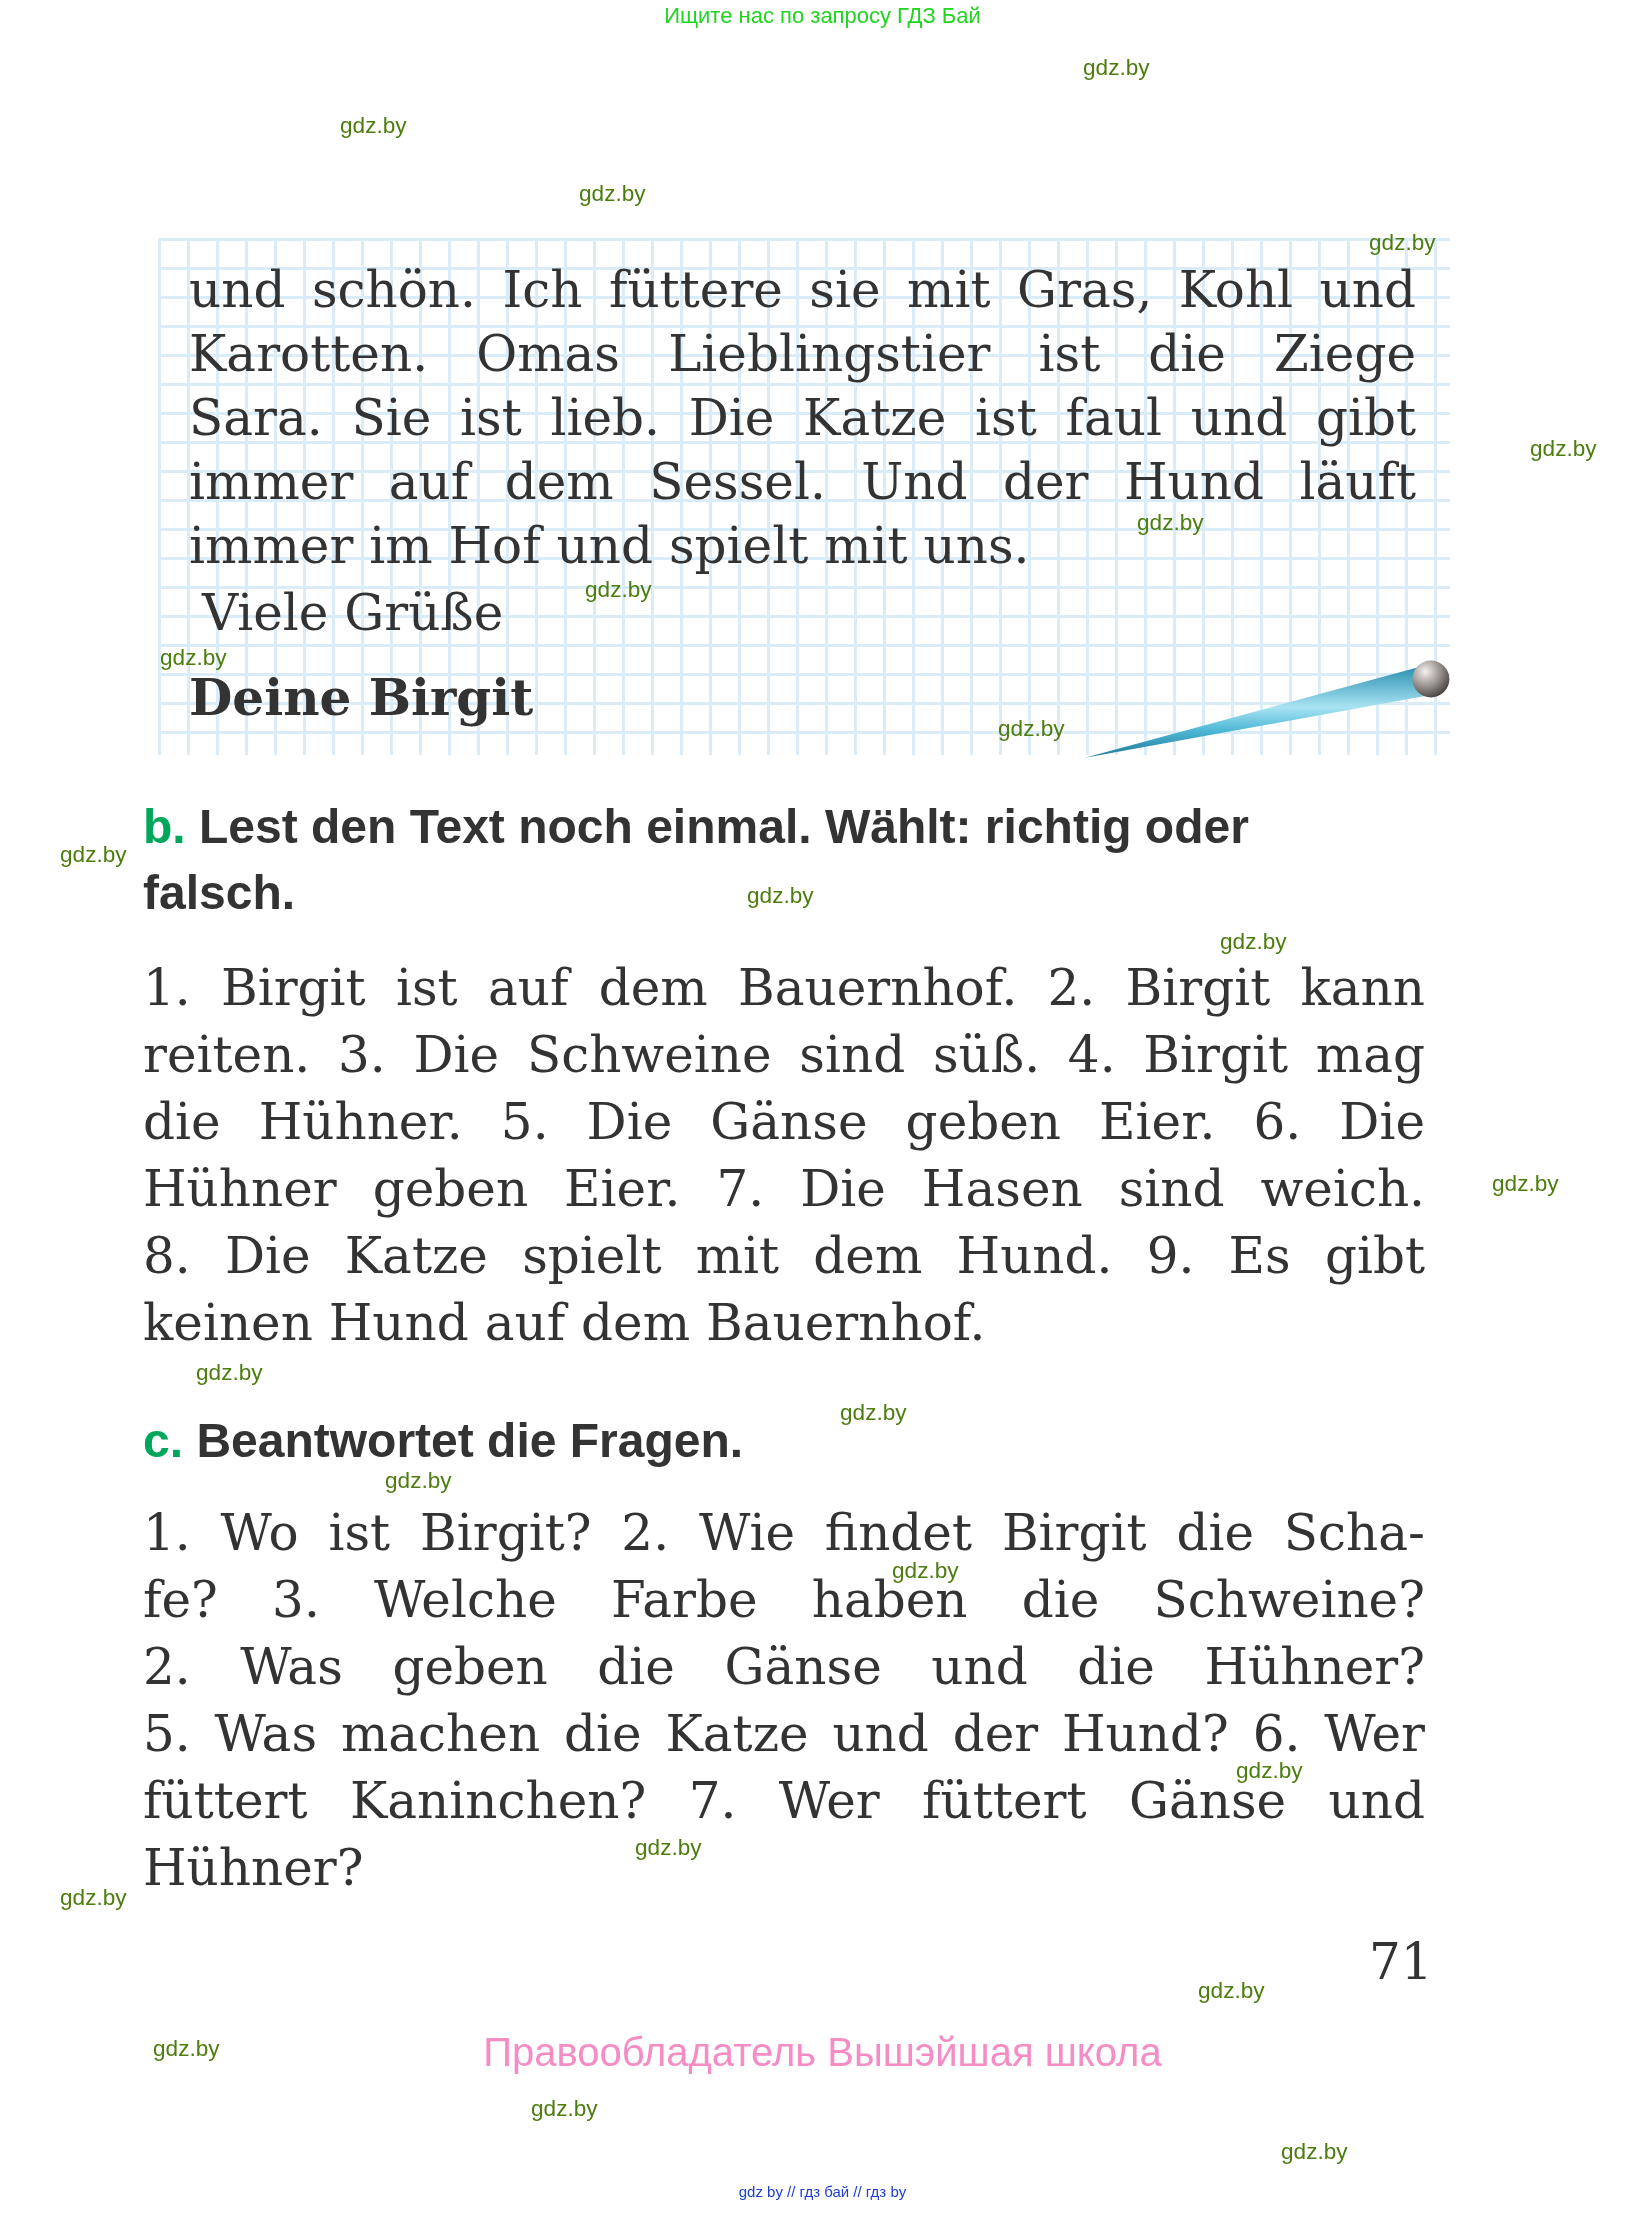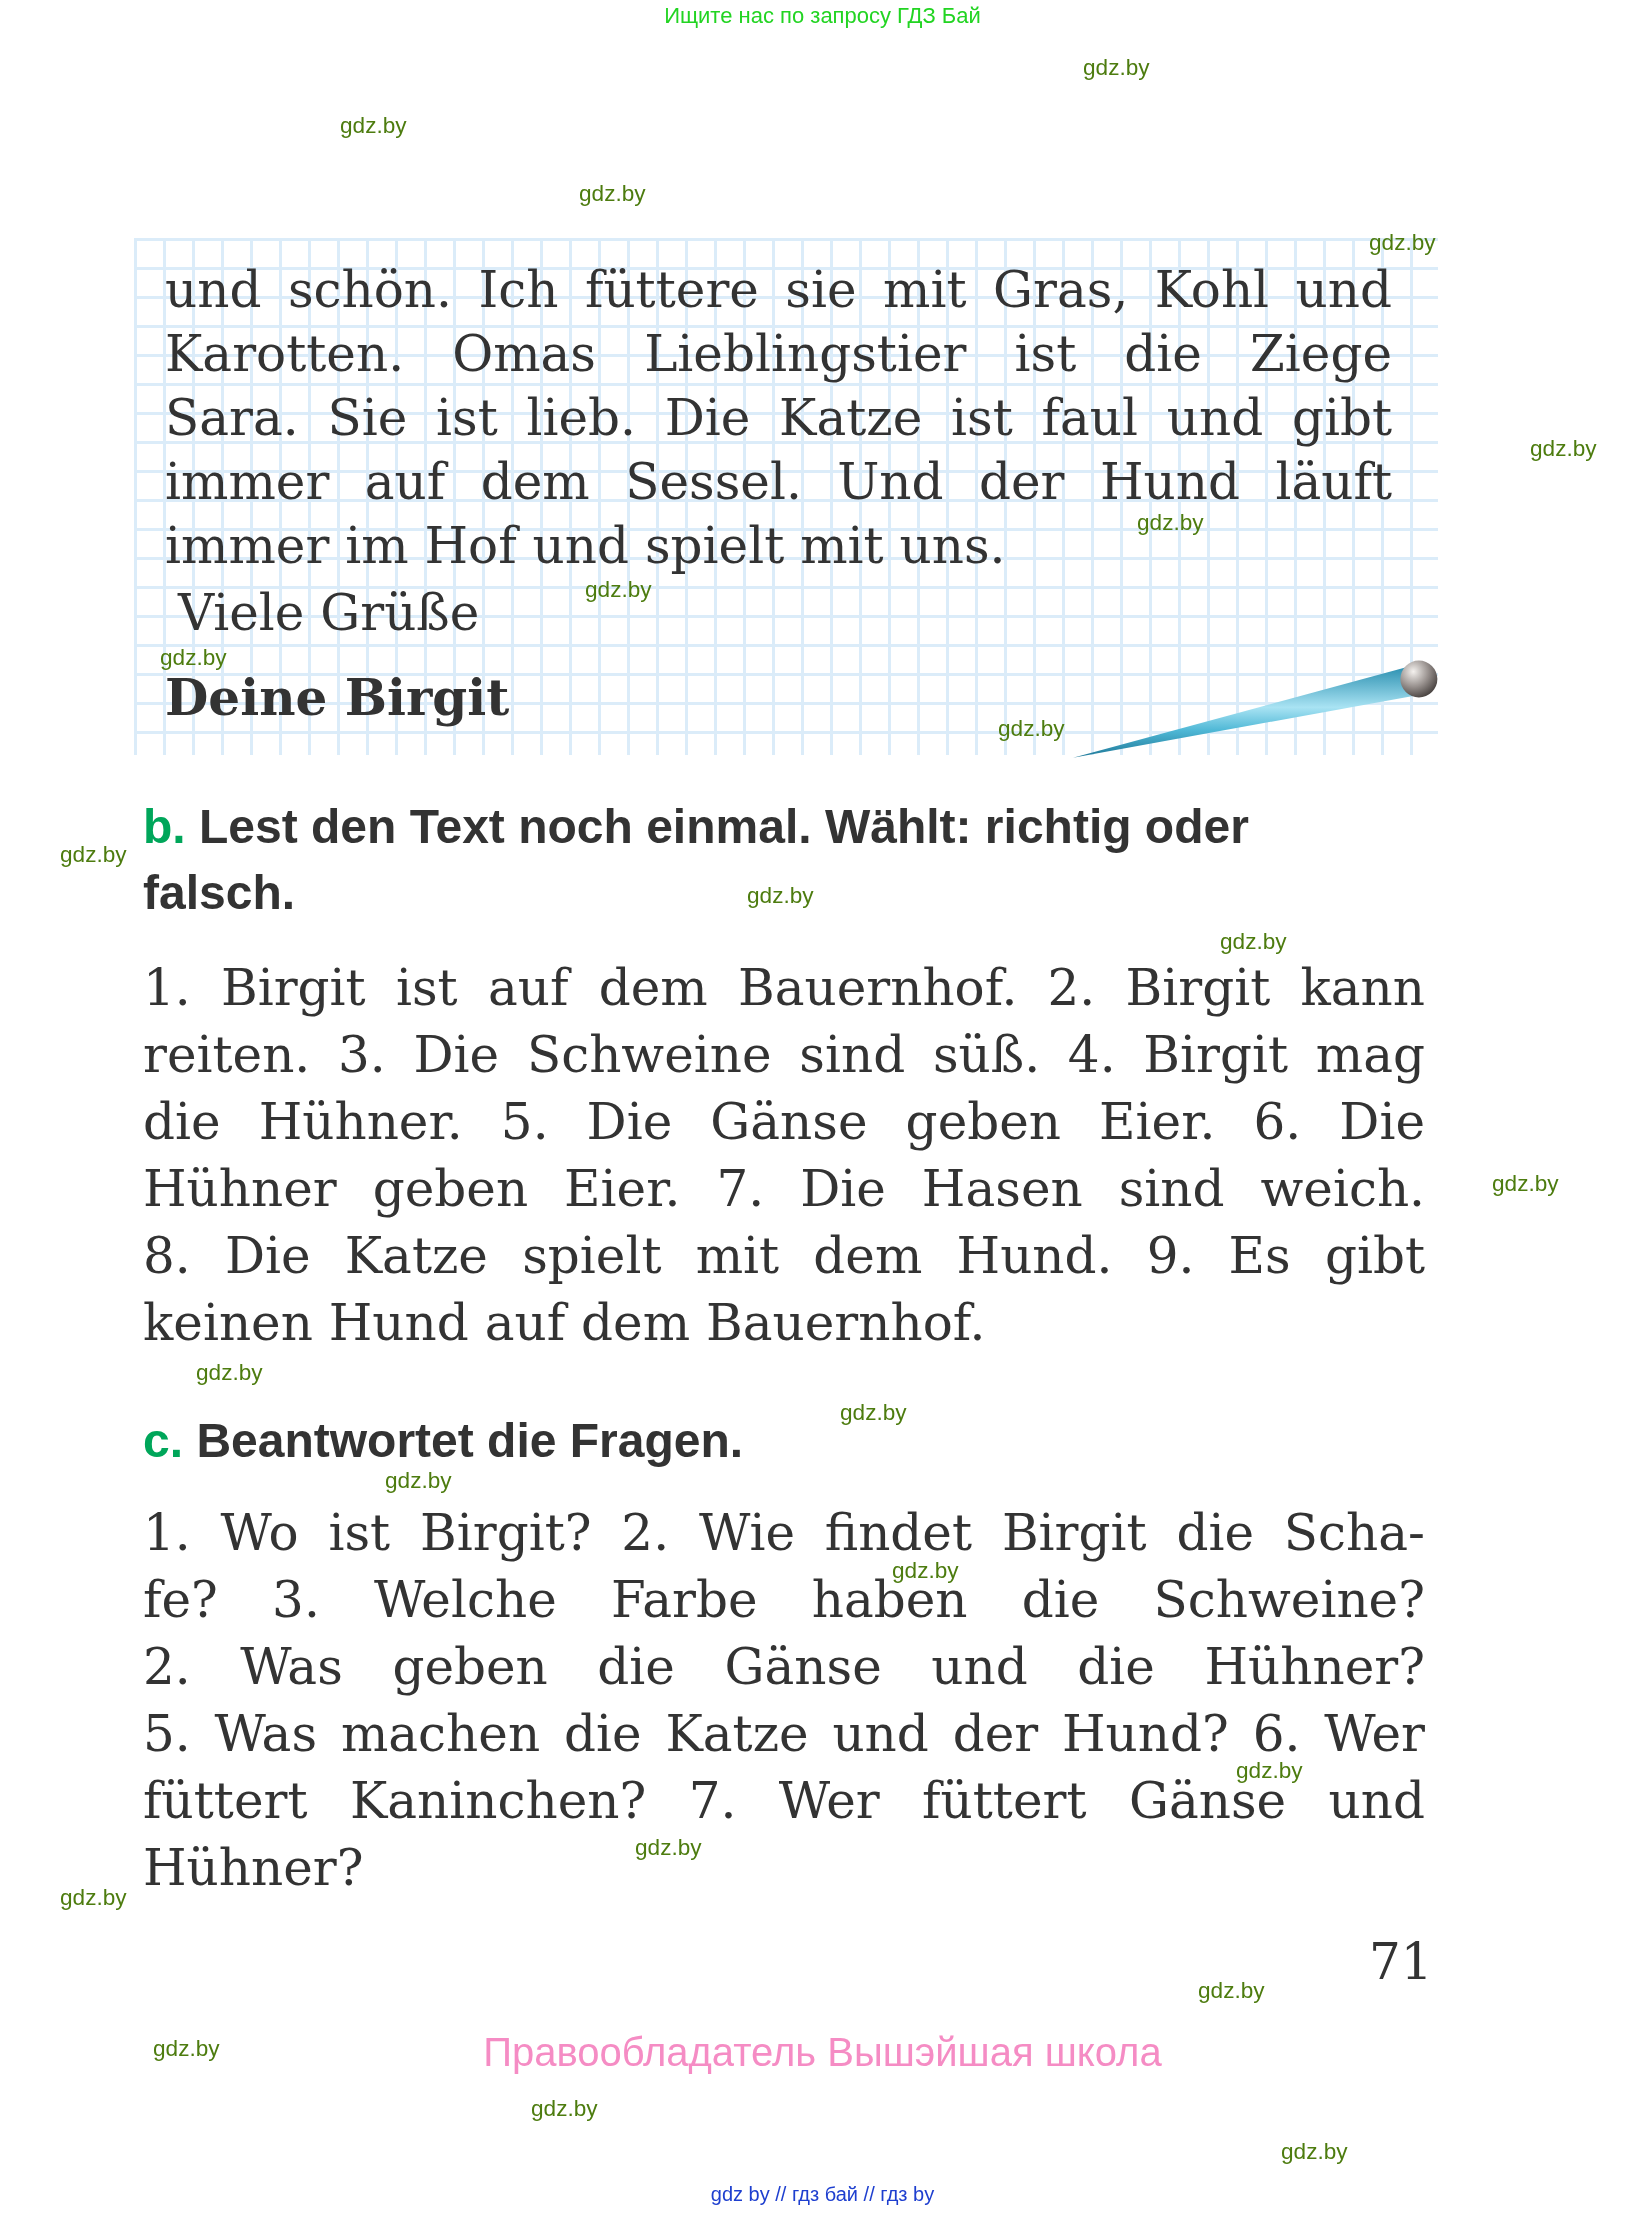--- a/index.html
+++ b/index.html
@@ -2,41 +2,40 @@
 <html style="font-size:13px"><head>
 <meta charset="utf-8">
 <style>
   html, body { margin:0; padding:0; }
   body { width:1645px; height:2216px; position:relative; background:#ffffff; overflow:hidden; }
   .serif { font-family: "DejaVu Serif", "Liberation Serif", serif; color:#333333; }
   .sans { font-family: "Liberation Sans", sans-serif; }
   .top-banner { position:absolute; top:3.2px; left:0; width:1645px; text-align:center; color:#22d422; font-size:22px; }
   .wm { position:absolute; font-family:"Liberation Sans", sans-serif; font-size:22.6px; color:#4d7c0f; white-space:nowrap; }
   .letter-box {
-    position:absolute; left:134px; top:238px; width:1292px; height:517px;
+    position:absolute; left:158px; top:238px; width:1292px; height:517px;
     background-color:#ffffff;
     background-image:
       linear-gradient(to right, #dbecf9 3.2px, transparent 3.2px),
       linear-gradient(to bottom, #dbecf9 3.2px, transparent 3.2px);
     background-size:29px 29px;
-    padding-left:12px;
   }
   .letter-text { position:absolute; left:31px; top:20px; width:1227px; font-size:50px; line-height:64px; }
   .letter-line { display:block; text-align:justify; text-align-last:justify; white-space:nowrap; }
   .letter-line.last { text-align-last:left; }
   .closing { position:absolute; left:31px; font-size:50px; }
   .curl { position:absolute; right:-4.8px; bottom:-3.2px; width:370px; height:113px; }
   .section-head { position:absolute; left:143px; width:1293px; font-size:48px; font-weight:bold; color:#333333; line-height:66px; font-family:"Liberation Sans", sans-serif; }
   .section-head .marker { color:#00a65a; }
   .para { position:absolute; left:143px; width:1282px; font-size:50px; line-height:67px; }
   .para .ln { display:block; white-space:nowrap; text-align:justify; text-align-last:justify; }
   .para .ln.last { text-align-last:left; }
   .page-num { position:absolute; left:1369px; top:1933px; font-size:50px; }
   .rights { position:absolute; left:0; width:1645px; top:2030px; text-align:center; color:#f58cc4; font-size:40px; font-family:"Liberation Sans", sans-serif; }
-  .footer-links { position:absolute; left:0; width:1645px; top:2183px; text-align:center; color:#1e3fcf; font-size:20px; font-family:"Liberation Sans", sans-serif; }
+  .footer-links { position:absolute; left:0; width:1645px; top:2183px; text-align:center; color:#1e3fcf; font-size:15px; font-family:"Liberation Sans", sans-serif; }
 </style>
 </head>
 <body>
 
 <div class="top-banner sans">Ищите нас по запросу ГДЗ Бай</div>
 
 <div class="letter-box">
   <div class="letter-text serif">
     <span class="letter-line">und schön. Ich füttere sie mit Gras, Kohl und</span>
     <span class="letter-line">Karotten. Omas Lieblingstier ist die Ziege</span>

